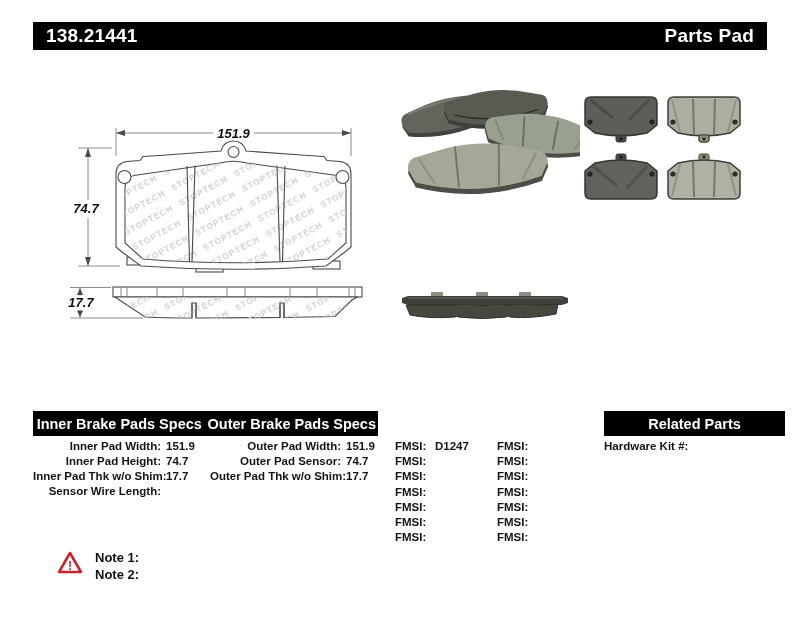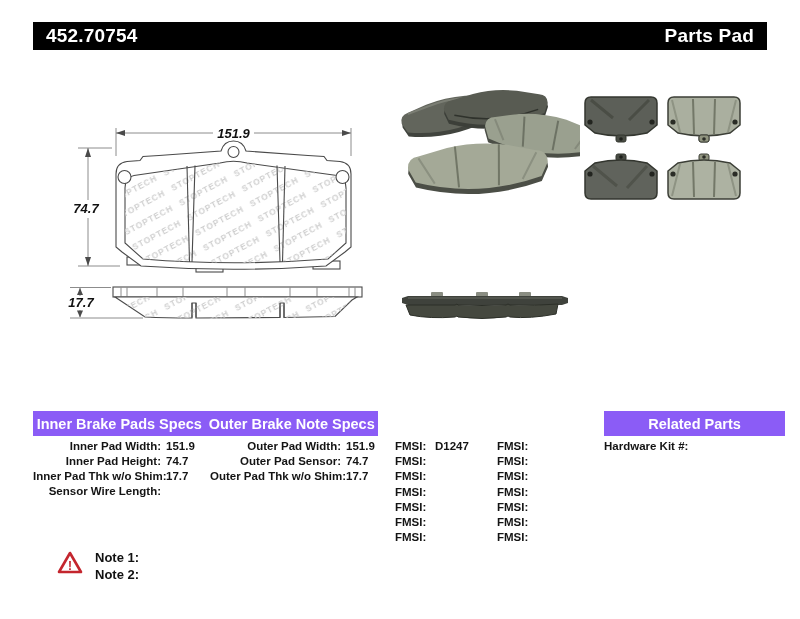--- a/index.html
+++ b/index.html
@@ -16,21 +16,21 @@
   
   svg { position:absolute; }
   .dwg-line   { stroke:#4a4a4a; stroke-width:1.1; fill:none; }
   .dwg-thin   { stroke:#8c8c8c; stroke-width:1; fill:none; }
   .dwg-fill   { fill:#ffffff; }
   .dim-text   { font-family:"Liberation Sans", sans-serif; font-size:13px;
                 font-weight:bold; font-style:italic; fill:#111; }
   .wm-text    { font-family:"Liberation Sans", sans-serif; font-weight:bold; fill:#cfcfcf; }
 
   
-  .thead { position:absolute; top:411px; height:25px; background:#8b5cf6; color:#fff;
+  .thead { position:absolute; top:411px; height:25px; background:#000000; color:#fff;
            display:flex; align-items:center; font-size:14.5px; font-weight:bold; }
   .thead .half { width:50%; text-align:center; }
   .thead.single { justify-content:center; }
 
   .spec-col { position:absolute; top:439px; font-size:11.5px; font-weight:bold; color:#141414; }
   .spec-row { display:flex; height:15px; line-height:15px; white-space:nowrap; }
   .spec-row .lbl { width:128px; text-align:right; }
   .col-outer .spec-row .lbl { width:131px; }
   .spec-row .val { margin-left:5px; min-width:44px; text-align:left; }
 
@@ -49,21 +49,21 @@
   .note-row { height:17px; line-height:17px; display:flex; }
   .note-row .txt { margin-left:6px; font-weight:normal; }
   .warn-svg { left:57px; top:551px; }
 </style>
 </head>
 <body>
 
 <div class="page">
 
   <div class="header-bar">
-    <span>452.70754</span>
+    <span>138.21441</span>
     <span>Parts Pad</span>
   </div>
 
   <svg style="left:50px; top:115px;" width="330" height="225" viewBox="50 115 330 225">
     <defs>
       <pattern id="wmk" width="62" height="17" patternUnits="userSpaceOnUse" patternTransform="rotate(-28)">
         <text x="1" y="12" class="wm-text" font-size="8.5" letter-spacing="1">STOPTECH</text>
       </pattern>
       <clipPath id="clip-front">
         <path d="M125 188 Q125 177 134 175.5 L220 163 Q233.5 159.5 247 163 L337 175.5 Q346 177 346 188 L346 243 L328 259 Q233.5 266.5 143 259 L125 243 Z"></path>
@@ -241,21 +241,21 @@
       <rect x="119" y="2" width="12" height="6" rx="1" fill="#8a8d82"></rect>
       <path d="M2,8 L8,6 L162,6 L168,8 L168,13 L162,15 L8,15 L2,13 Z" fill="#3f423c"></path>
       <path d="M6,15 Q30,15 55,15 L57,14 L58,15 Q82,16 106,15 L108,14 L110,15 Q135,16 158,14
                L156,24 Q130,29 110,27 L108,26 L106,27 Q82,30 58,27 L57,26 L55,27 Q30,29 10,25 Z" fill="#45483f" stroke="#2c2f28" stroke-width="1"></path>
       <path d="M8,8 L162,8" stroke="#5a5d54" stroke-width="1.5"></path>
     </g>
   </svg>
 
   <div class="thead" style="left:33px; width:345px;">
     <span class="half">Inner Brake Pads Specs</span>
-    <span class="half">Outer Brake Note Specs</span>
+    <span class="half">Outer Brake Pads Specs</span>
   </div>
   <div class="thead single" style="left:604px; width:181px;">
     <span>Related Parts</span>
   </div>
 
   <div class="spec-col col-inner" style="left:33px;">
     <div class="spec-row">
       <span class="lbl">Inner Pad Width:</span>
       <span class="val">151.9</span>
       </div>

